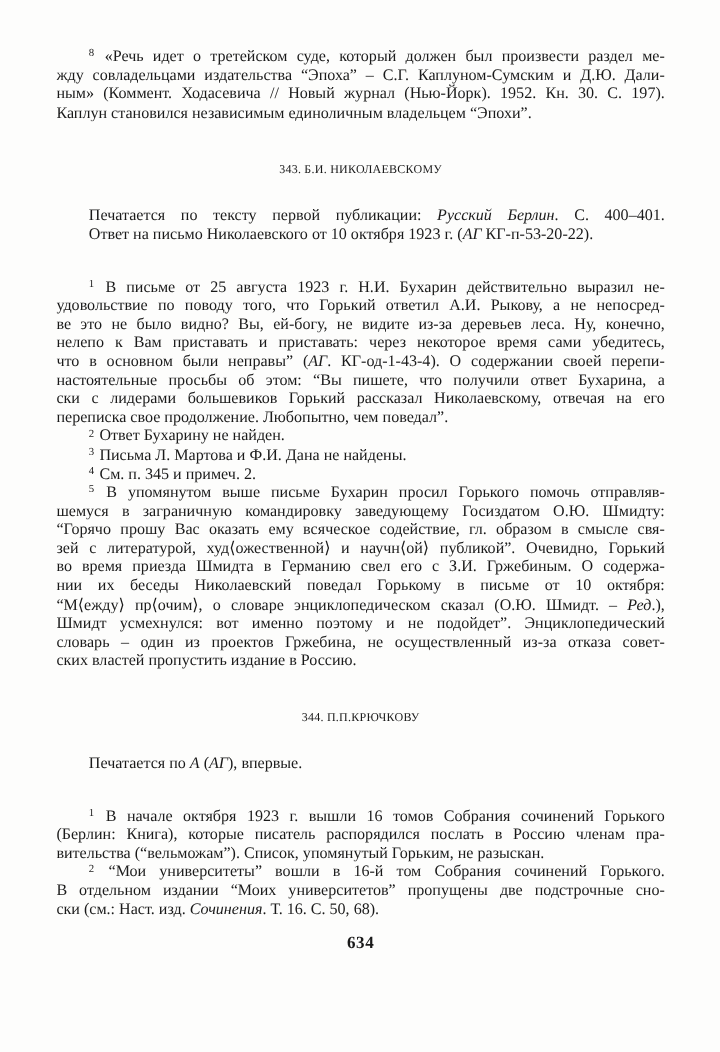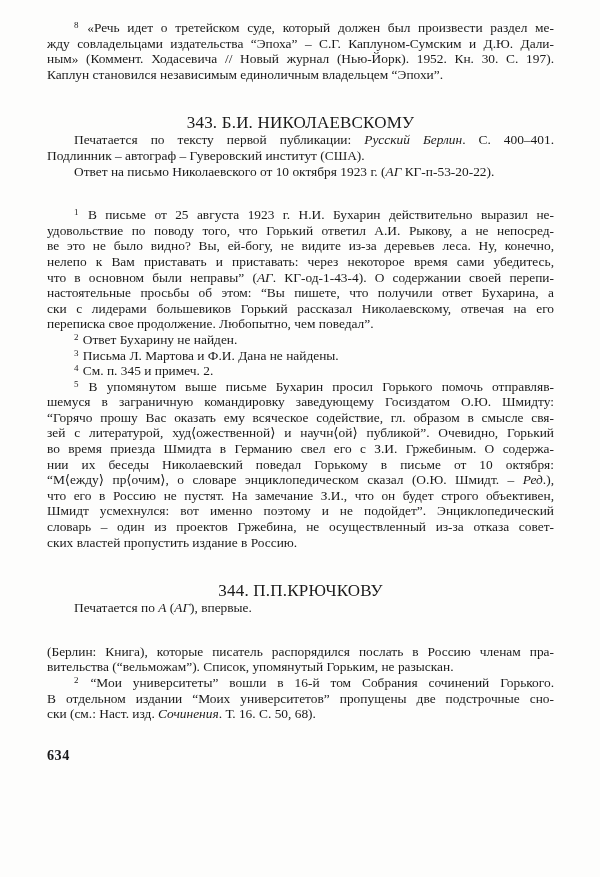--- a/index.html
+++ b/index.html
@@ -6,57 +6,58 @@
   body {
     width: 600px; height: 877px;
     background: #fbfbfa;
     font-family: "Liberation Serif", "DejaVu Serif", serif;
     color: #1a1a1a;
     overflow: hidden;
   }
   .page {
     box-sizing: border-box;
     width: 600px; height: 877px;
-    padding: 20px 46px 0 47px;
+    padding: 39px 46px 0 47px;
     background: #fdfdfc;
   }
   .para {
     font-size: 13.4px;
     line-height: 15.6px;
     margin: 0;
   }
   .ln {
     text-align: justify;
     text-align-last: justify;
     white-space: normal;
     overflow: hidden;
   }
   .ln.last { text-align-last: left; }
   .ln.ind { text-indent: 27px; }
   .heading {
-    font-size: 17px;
+    font-size: 10px;
     line-height: 18px;
     letter-spacing: 0.2px;
     margin: 0;
   }
   .heading .ln, .heading .ln.last { text-align: center; text-align-last: center; text-indent: 0; }
   .sb-sm { margin-top: 28px; }
-  .sb-md { }
+  .sb-md { margin-top: 20px; }
   .sb-lg { margin-top: 32px; }
   sup {
     font-size: 9px;
     line-height: 0;
     vertical-align: baseline;
     position: relative;
     top: -0.42em;
     margin-right: 1px;
   }
   i { font-style: italic; }
   .pagenum {
-    margin-top: 25px;
+    margin-top: 13px;
+    text-align: center;
     font-weight: bold;
     font-size: 14.2px;
     letter-spacing: 0.5px;
   }
 </style>
 </head>
 <body>
 
 <div class="page">
   <div>
@@ -64,21 +65,20 @@
         <div class="ln ind"><sup>8</sup><span> «Речь идет о третейском суде, который должен был произвести раздел ме-</span></div>
         <div class="ln"><span>жду совладельцами издательства “Эпоха” – С.Г. Каплуном-Сумским и Д.Ю. Дали-</span></div>
         <div class="ln"><span>ным» (Коммент. Ходасевича // Новый журнал (Нью-Йорк). 1952. Кн. 30. С. 197).</span></div>
         <div class="ln last"><span>Каплун становился независимым единоличным владельцем “Эпохи”.</span></div>
       </div>
       <div class="heading sb-lg">
         <div class="ln last"><span>343. Б.И. НИКОЛАЕВСКОМУ</span></div>
       </div>
       <div class="para sb-md">
         <div class="ln ind"><span>Печатается по тексту первой публикации: </span><i>Русский Берлин</i><span>. С. 400–401.</span></div>
-        <div class="ln last"><span>Подлинник – автограф – Гуверовский институт (США).</span></div>
       </div>
       <div class="para">
         <div class="ln ind last"><span>Ответ на письмо Николаевского от 10 октября 1923 г. (</span><i>АГ</i><span> КГ-п-53-20-22).</span></div>
       </div>
       <div class="para sb-sm">
         <div class="ln ind"><sup>1</sup><span> В письме от 25 августа 1923 г. Н.И. Бухарин действительно выразил не-</span></div>
         <div class="ln"><span>удовольствие по поводу того, что Горький ответил А.И. Рыкову, а не непосред-</span></div>
         <div class="ln"><span>ве это не было видно? Вы, ей-богу, не видите из-за деревьев леса. Ну, конечно,</span></div>
         <div class="ln"><span>нелепо к Вам приставать и приставать: через некоторое время сами убедитесь,</span></div>
         <div class="ln"><span>что в основном были неправы” (</span><i>АГ</i><span>. КГ-од-1-43-4). О содержании своей перепи-</span></div>
@@ -96,32 +96,32 @@
         <div class="ln ind last"><sup>4</sup><span> См. п. 345 и примеч. 2.</span></div>
       </div>
       <div class="para">
         <div class="ln ind"><sup>5</sup><span> В упомянутом выше письме Бухарин просил Горького помочь отправляв-</span></div>
         <div class="ln"><span>шемуся в заграничную командировку заведующему Госиздатом О.Ю. Шмидту:</span></div>
         <div class="ln"><span>“Горячо прошу Вас оказать ему всяческое содействие, гл. образом в смысле свя-</span></div>
         <div class="ln"><span>зей с литературой, худ⟨ожественной⟩ и научн⟨ой⟩ публикой”. Очевидно, Горький</span></div>
         <div class="ln"><span>во время приезда Шмидта в Германию свел его с З.И. Гржебиным. О содержа-</span></div>
         <div class="ln"><span>нии их беседы Николаевский поведал Горькому в письме от 10 октября:</span></div>
         <div class="ln"><span>“М⟨ежду⟩ пр⟨очим⟩, о словаре энциклопедическом сказал (О.Ю. Шмидт. – </span><i>Ред</i><span>.),</span></div>
-        <div class="ln"><span>что его в Россию не пустят. На замечание З.И., что он будет строго объективен,</span></div>
         <div class="ln"><span>Шмидт усмехнулся: вот именно поэтому и не подойдет”. Энциклопедический</span></div>
         <div class="ln"><span>словарь – один из проектов Гржебина, не осуществленный из-за отказа совет-</span></div>
         <div class="ln last"><span>ских властей пропустить издание в Россию.</span></div>
       </div>
       <div class="heading sb-lg">
         <div class="ln last"><span>344. П.П.КРЮЧКОВУ</span></div>
       </div>
       <div class="para sb-md">
         <div class="ln ind last"><span>Печатается по </span><i>А</i><span> (</span><i>АГ</i><span>), впервые.</span></div>
       </div>
       <div class="para sb-sm">
+        <div class="ln ind"><sup>1</sup><span> В начале октября 1923 г. вышли 16 томов Собрания сочинений Горького</span></div>
         <div class="ln"><span>(Берлин: Книга), которые писатель распорядился послать в Россию членам пра-</span></div>
         <div class="ln last"><span>вительства (“вельможам”). Список, упомянутый Горьким, не разыскан.</span></div>
       </div>
       <div class="para">
         <div class="ln ind"><sup>2</sup><span> “Мои университеты” вошли в 16-й том Собрания сочинений Горького.</span></div>
         <div class="ln"><span>В отдельном издании “Моих университетов” пропущены две подстрочные сно-</span></div>
         <div class="ln last"><span>ски (см.: Наст. изд. </span><i>Сочинения</i><span>. Т. 16. С. 50, 68).</span></div>
       </div>
     </div>
   <div class="pagenum">634</div>

